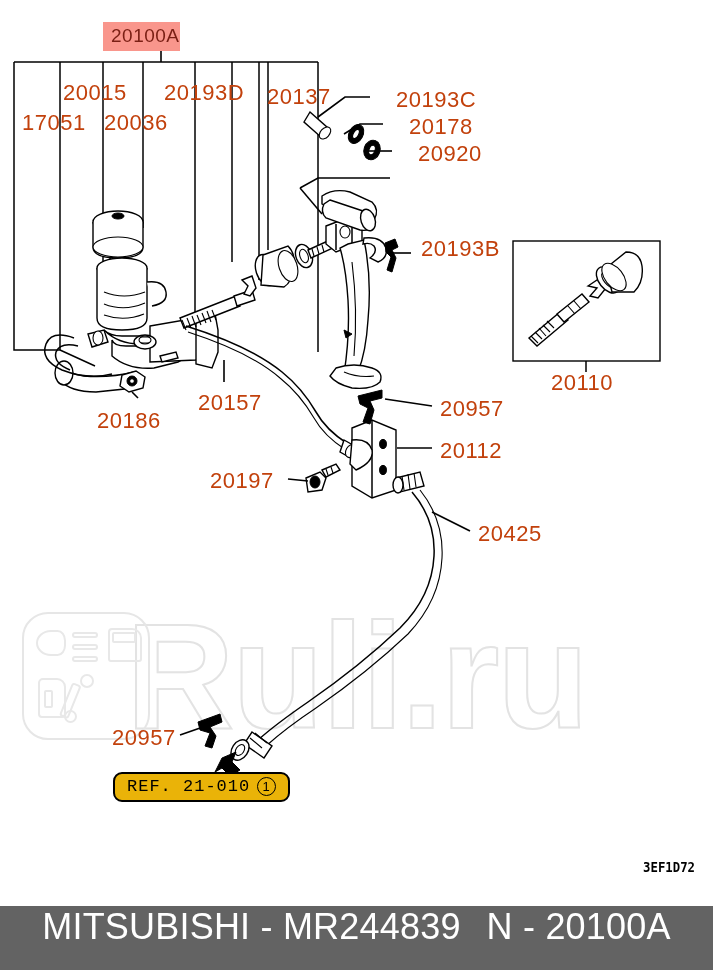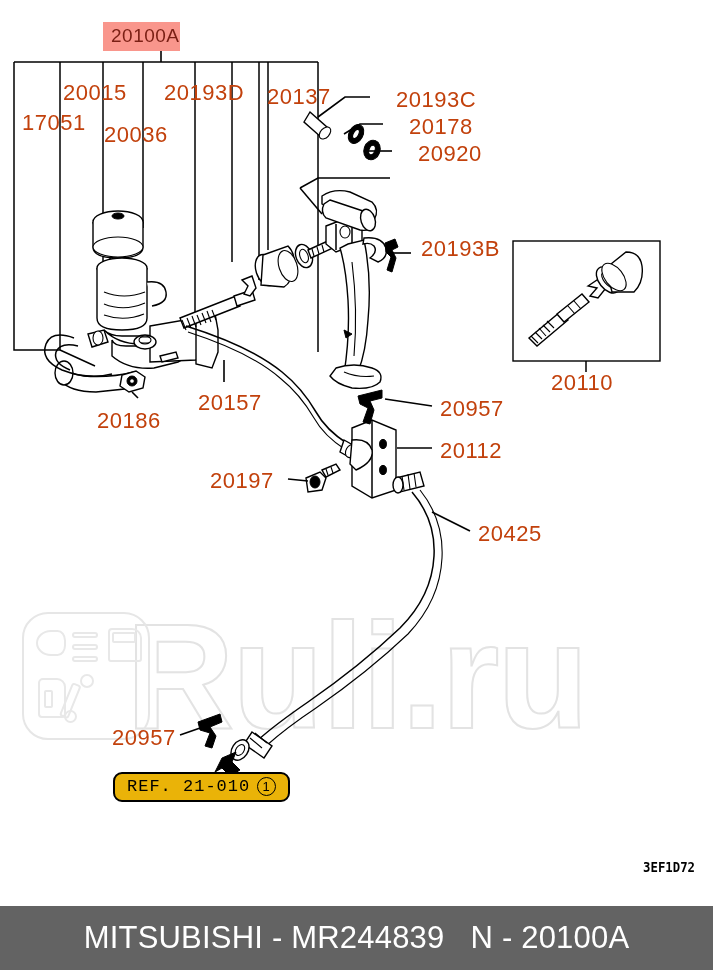--- a/index.html
+++ b/index.html
@@ -95,22 +95,22 @@
     position:absolute; right:18px; top:859px;
     font-family:"DejaVu Sans Mono", monospace;
     font-size:14px; font-weight:700; letter-spacing:0px; color:#000;
     transform:scaleX(0.88); transform-origin:100% 50%;
   }
 
   
   #footer {
     position:absolute; left:0; top:906px; width:713px; height:64px;
     background:#636363;
-    display:flex; align-items:center; justify-content:center; gap:26px;
-    color:#fff; font-size:31px; letter-spacing:0.2px;
+    display:flex; justify-content:center; gap:26px;
+    color:#fff; font-size:36px; letter-spacing:0.2px;
     font-family:"Liberation Sans", sans-serif;
   }
 </style>
 </head>
 <body>
 
 <div id="stage">
 
   <div class="wm" id="wm-text">Ruli.ru</div>
   <div class="wm" id="wm-logo">
@@ -359,21 +359,21 @@
     <line x1="432" y1="448" x2="397" y2="448"></line>
     <line x1="288" y1="479" x2="308" y2="481"></line>
     <line x1="470" y1="531" x2="432" y2="512"></line>
     <line x1="180" y1="735" x2="203" y2="727"></line>
   </svg>
 
   <div class="lbl" id="lbl-20100A">20100A</div>
 
   <div class="lbl" style="left:22px;  top:110px;">17051</div>
   <div class="lbl" style="left:63px;  top:80px;">20015</div>
-  <div class="lbl" style="left:104px; top:110px;margin-top:12px;">20036</div>
+  <div class="lbl" style="left:104px; top:110px;">20036</div>
   <div class="lbl" style="left:140px; top:80px;margin-left:24px;">20193D</div>
   <div class="lbl" style="left:267px; top:84px;">20137</div>
 
   <div class="lbl" style="left:396px; top:87px;">20193C</div>
   <div class="lbl" style="left:409px; top:114px;">20178</div>
   <div class="lbl" style="left:418px; top:141px;">20920</div>
   <div class="lbl" style="left:421px; top:236px;">20193B</div>
 
   <div class="lbl" style="left:551px; top:370px;">20110</div>
 

